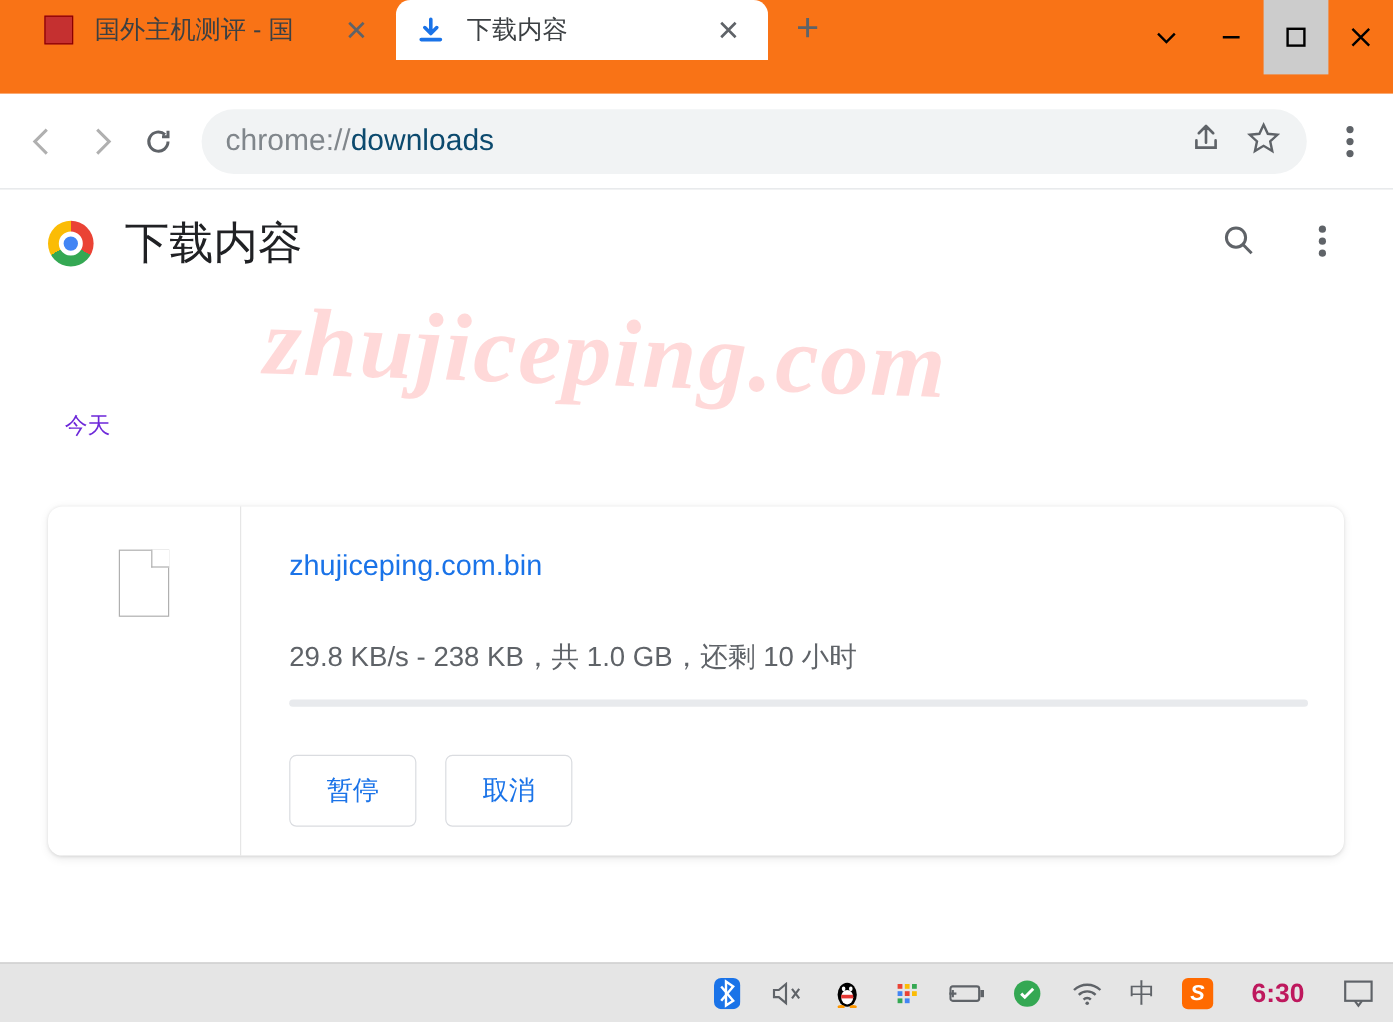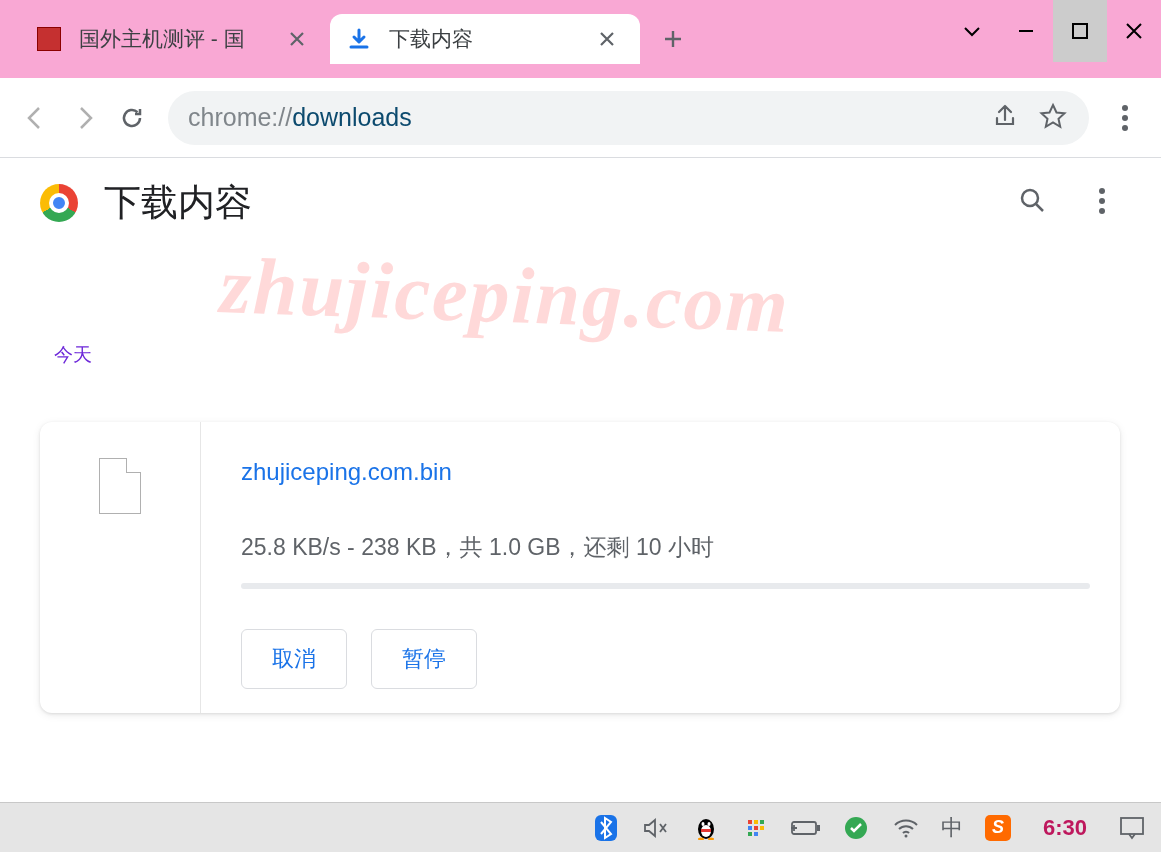--- a/index.html
+++ b/index.html
@@ -1,20 +1,20 @@
 <!DOCTYPE html>
 <html><head>
 <meta charset="utf-8">
 <style>
   * { box-sizing: border-box; margin: 0; padding: 0; }
   html, body { width: 1161px; height: 852px; font-family: "Segoe UI", Arial, sans-serif; overflow: hidden; background: #fff; }
   body { position: relative; }
 
   
-  .titlebar { height: 78px; background: #f9a8d4; display: flex; align-items: center; padding: 0 0 0 20px; position: relative; }
+  .titlebar { height: 78px; background: #f97316; display: flex; align-items: flex-start; padding: 0 0 0 20px; position: relative; }
   .win-controls { position: absolute; right: 0; top: 0; display: flex; height: 62px; }
   .win-btn { width: 54px; height: 62px; display:flex; align-items:center; justify-content:center; }
   .win-btn.max { background:#ccc; }
   .win-btn svg, .win-btn .glyph { color:#000; }
   .tab { display:flex; align-items:center; height:50px; padding:0 15px 0 15px; font-size:21px; color:#3c4043; border-radius: 12px 12px 0 0; position:relative; min-width: 310px;}
   .tab.active { background:#fff; }
   .tab-favicon { width:28px; height:28px; margin-right:16px; display:flex; align-items:center; justify-content:center; }
   .tab-title { flex:1; white-space:nowrap; overflow:hidden; text-overflow:ellipsis; max-width:195px; }
   .tab-close { margin-left:12px; width:22px; height:22px; display:flex; align-items:center; justify-content:center; color:#5f6368;}
   .new-tab { width:46px; height:46px; display:flex; align-items:center; justify-content:center; margin-left:10px; }
@@ -188,25 +188,25 @@
 
 <div class="content">
   <div class="section-title">今天</div>
   <div class="card">
     <div class="card-left">
       <div class="file-icon"></div>
     </div>
     <div class="card-divider"></div>
     <div class="card-body">
       <div class="file-name">zhujiceping.com.bin</div>
-      <div class="file-status">25.8 KB/s - 238 KB，共 1.0 GB，还剩 10 小时</div>
+      <div class="file-status">29.8 KB/s - 238 KB，共 1.0 GB，还剩 10 小时</div>
       <div class="progress"></div>
       <div class="btn-row">
+        <button class="btn">暂停</button>
         <button class="btn">取消</button>
-        <button class="btn">暂停</button>
       </div>
     </div>
   </div>
 </div>
 
 <div class="taskbar">
   <div class="tray">
     <span class="tray-item">
       <svg width="22" height="26" viewBox="0 0 22 26">
           <path d="M6 7 l10 12 -6 4 V3 l6 4 -10 12" stroke="#fff" stroke-width="2" fill="none"></path>

